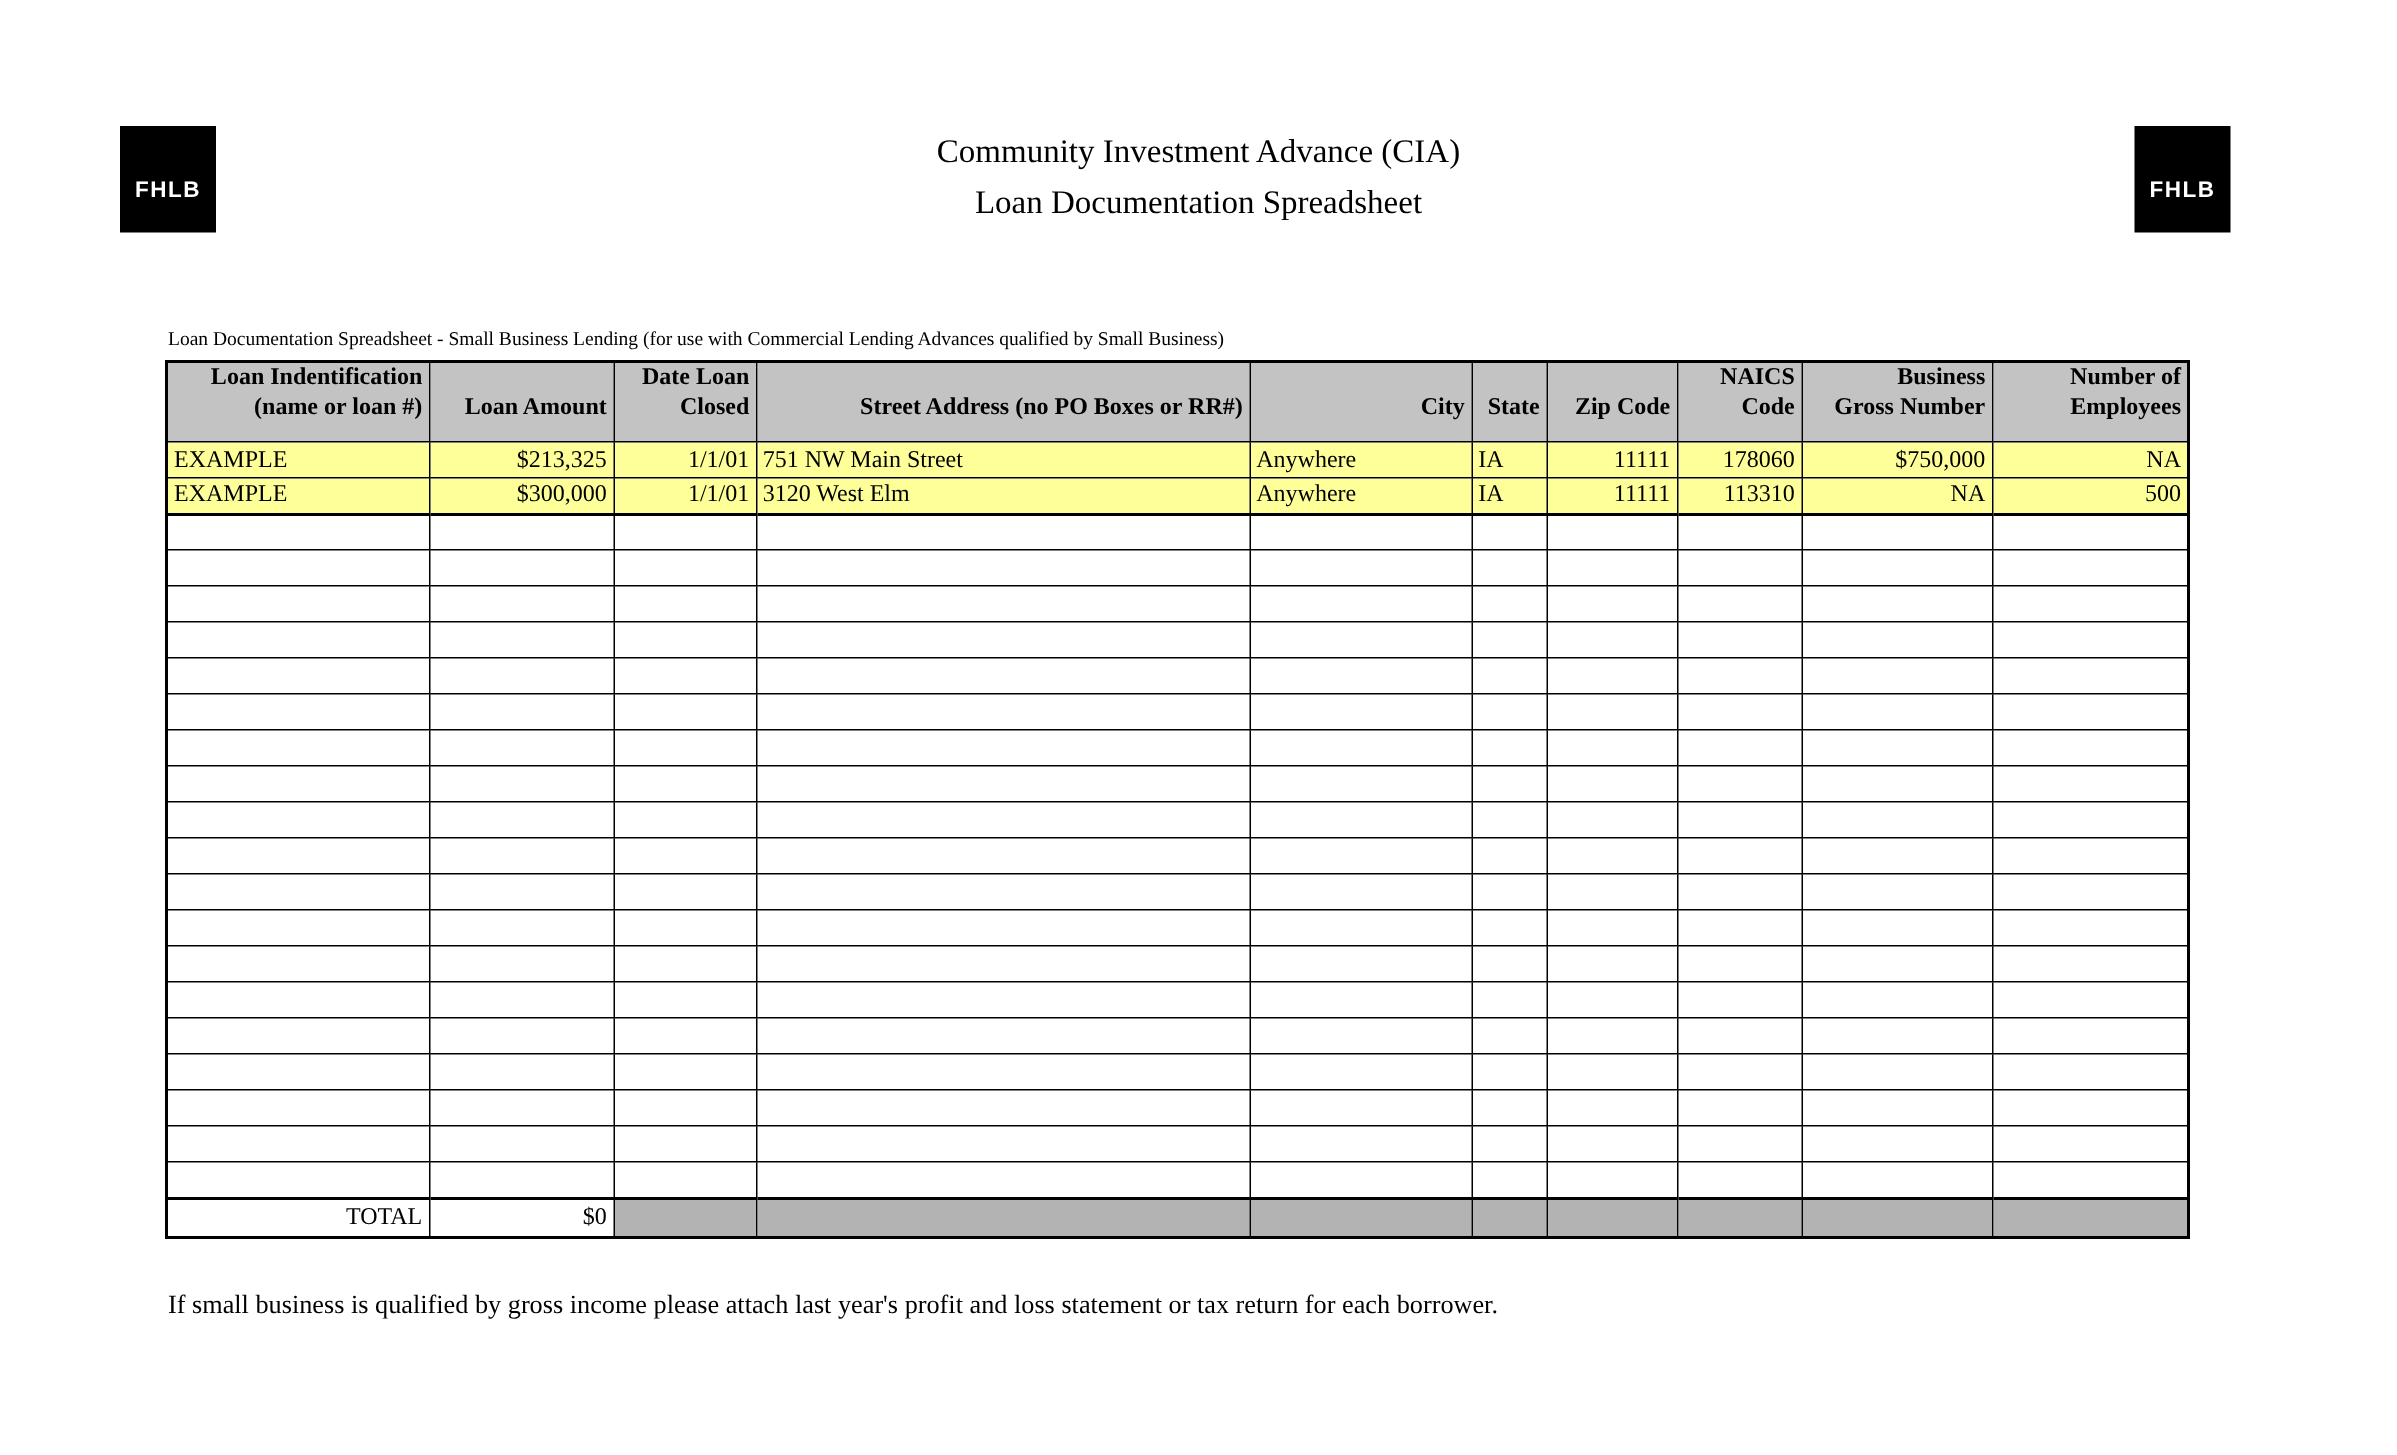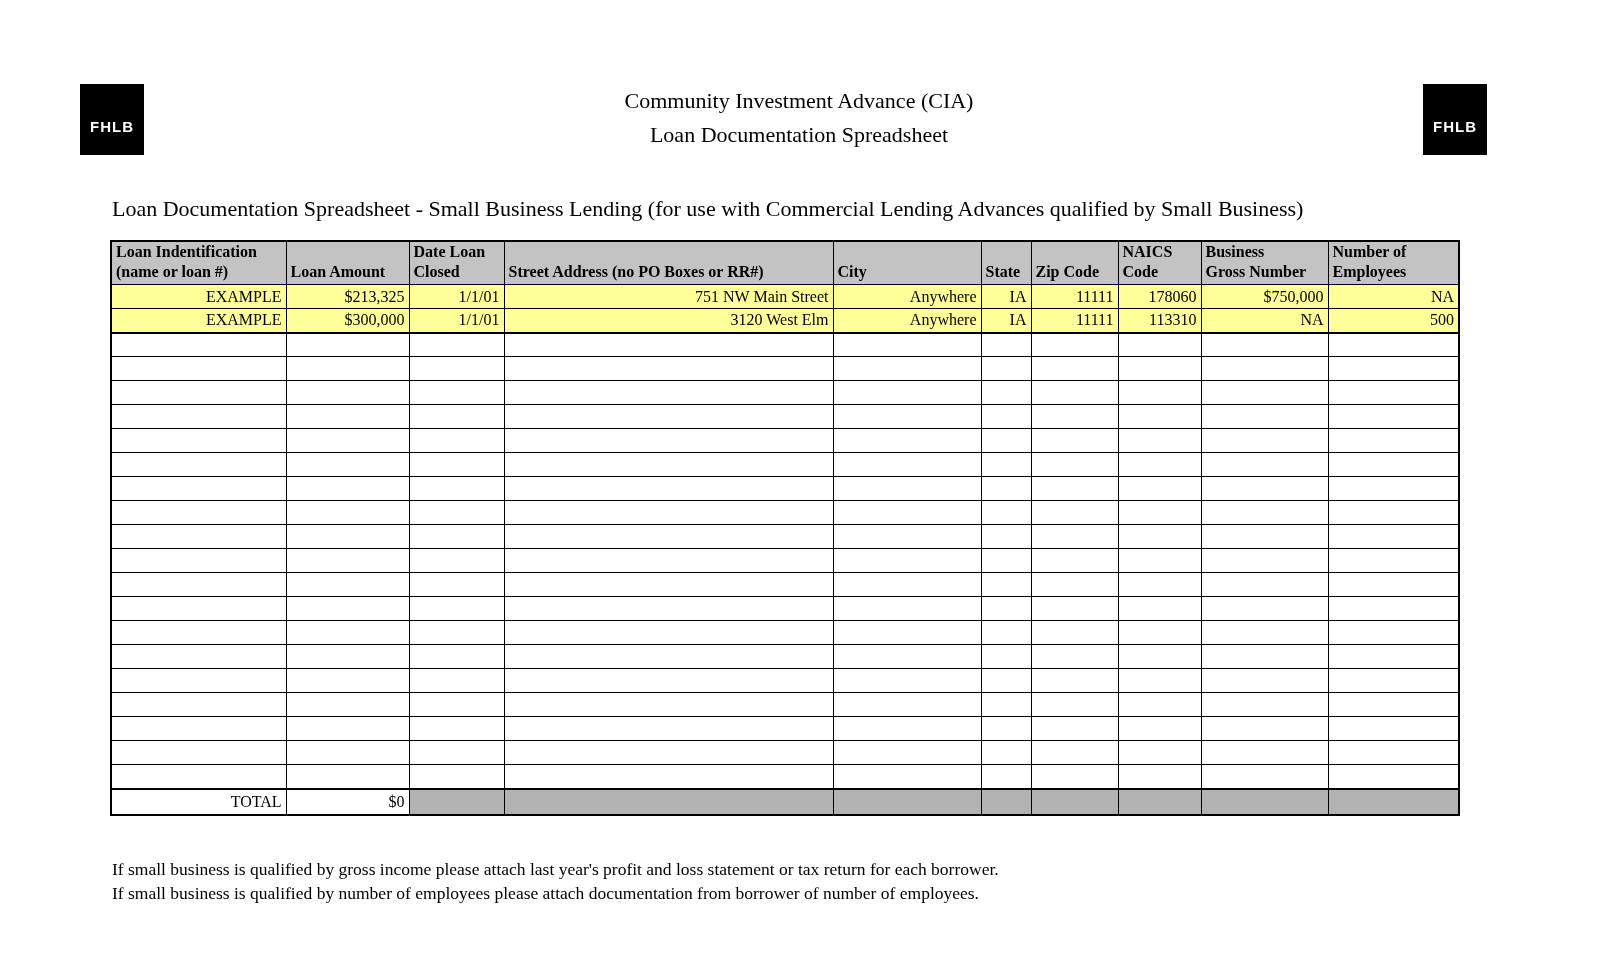--- a/index.html
+++ b/index.html
@@ -33,40 +33,40 @@
     color: #fff; font-size: 5px; letter-spacing: .6px;
     line-height: 1; margin-top: 1px;
   }
 
   
   .titles { position: absolute; top: 88px; left: 0; width: 100%; text-align: center; font-weight: normal; }
   .t1 { font-size: 22px; }
   .t2 { font-size: 22px; margin-top: 8px; }
 
   
-  .caption { position: absolute; left: 112px; top: 196px; font-size: 22px; white-space: nowrap; font-family: Liberation Serif, serif; }
+  .caption { position: absolute; left: 112px; top: 218px; font-size: 13px; white-space: nowrap; font-family: Liberation Serif, serif; }
 
   
   table.loan {
     position: absolute; left: 110px; top: 240px;
     width: 1348px; border-collapse: collapse; table-layout: fixed;
     border: 2.5px solid #000;
   }
   th, td {
     border: 1px solid #000;
     padding: 0 4px;
     font-size: 16px;
     overflow: hidden; white-space: nowrap;
   }
   th {
-    background: #c3c3c3; font-weight: bold; text-align: left;
-    vertical-align: bottom; height: 35px; padding-bottom: 2px; line-height: 1.25;
+    background: #c3c3c3; font-weight: bold; text-align: right;
+    vertical-align: bottom; height: 35px; padding-bottom: 12px; line-height: 1.25;
   }
   td { height: 24px; line-height: 22px; background: #fff; }
-  tr.example td { background: #ffff99; text-align: right; }
+  tr.example td { background: #ffff99; }
   tr.example-last td { border-bottom: 2.5px solid #000; }
   tr.total td { border-top: 2.5px solid #000; height: 26px; }
   td.gray { background: #b3b3b3; }
   .al { text-align: left; } .ar { text-align: right; }
 
   
   .footnotes { position: absolute; left: 112px; top: 858px; font-size: 17.5px; line-height: 23.5px; }
 </style>
 </head>
 <body>
@@ -413,16 +413,15 @@
           <td class="ar gray"></td>
           <td class="ar gray"></td>
           <td class="ar gray"></td>
           <td class="ar gray"></td>
         </tr>
       </tbody>
   </table>
 
   <div class="footnotes" id="footnotes">
       <div>If small business is qualified by gross income please attach last year's profit and loss statement or tax return for each borrower.</div>
-      <div>If small business is qualified by number of employees please attach documentation from borrower of number of employees.</div>
     </div>
 
 </div>
 
 </body></html>

